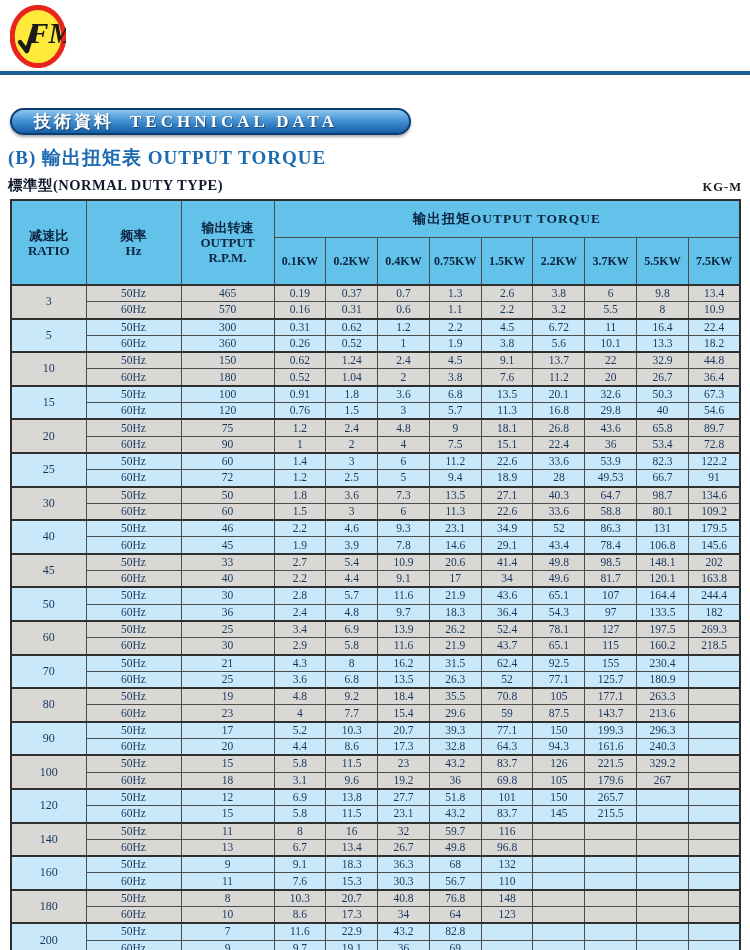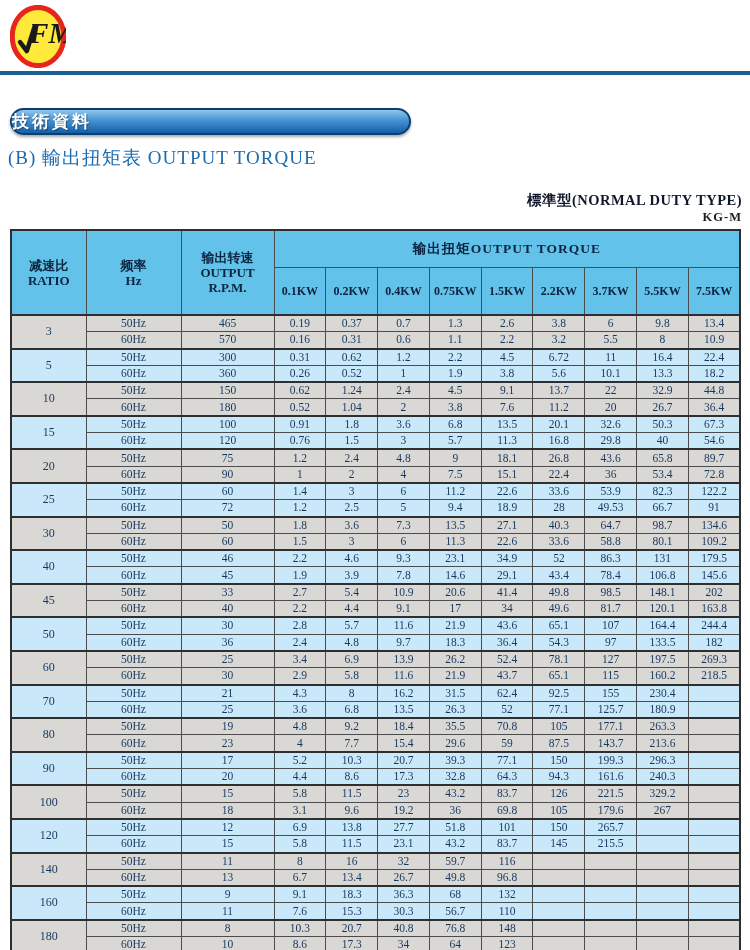--- a/index.html
+++ b/index.html
@@ -10,27 +10,27 @@
   .header-inner{display:flex;align-items:flex-end;padding:5px 0 0 10px;}
   .logo{width:56px;height:63px;flex:0 0 auto;}
   .brand-name{font-style:italic;font-weight:bold;font-size:54px;line-height:58px;color:#1e9a3f;margin-left:14px;letter-spacing:2px;}
   .brand-tagline{font-size:27px;line-height:30px;color:#141414;margin-left:10px;margin-bottom:3px;letter-spacing:2px;font-family:"Liberation Serif",serif;}
   .top-rule{height:4px;background:#1b5e93;margin-top:3px;}
 
   
   .banner{margin:33px 0 0 10px;width:401px;height:27px;border:2px solid #0a3d70;border-radius:15px;
     background:linear-gradient(180deg,#8ec6ee 0%,#4593d4 45%,#155ea6 100%);
     box-shadow:0 2px 3px rgba(0,0,0,0.35);
-    display:flex;align-items:center;justify-content:flex-start;box-sizing:border-box;}
+    display:flex;align-items:center;justify-content:flex-start;padding-left:22px;box-sizing:border-box;}
   .banner .zh{color:#ffffff;font-weight:bold;font-size:17px;letter-spacing:3px;text-shadow:1px 1px 1px rgba(0,0,0,0.4);}
   .banner .en{color:#ffffff;font-weight:bold;font-size:17px;letter-spacing:4px;margin-left:16px;text-shadow:1px 1px 1px rgba(0,0,0,0.4);}
 
   
-  .section-title{margin:10px 0 0 8px;color:#1c6bb0;font-weight:normal;font-size:19px;letter-spacing:1px;}
-  .sub-row{display:flex;justify-content:space-between;align-items:flex-end;margin:20px 8px 4px 8px;flex-direction:column;}
+  .section-title{margin:10px 0 0 8px;color:#1c6bb0;font-weight:bold;font-size:19px;letter-spacing:1px;}
+  .sub-row{display:flex;justify-content:space-between;align-items:flex-end;margin:5px 8px 4px 8px;}
   .section-subtitle{color:#10182b;font-weight:bold;font-size:14.5px;letter-spacing:0.5px;}
   .unit-label{color:#1d1d1d;font-weight:bold;font-size:12.5px;letter-spacing:1px;}
 
   
   table.torque{border-collapse:collapse;table-layout:fixed;width:730px;margin-left:10px;border:2px solid #2e2e2e;}
   table.torque th,table.torque td{border:1px solid #4c4c4c;text-align:center;vertical-align:middle;padding:0;overflow:hidden;white-space:nowrap;}
   table.torque th{background:#63c2ea;color:#0c2440;font-weight:bold;}
   th.h-top{height:36px;font-size:13.5px;letter-spacing:1px;}
   th.h-kw{height:46px;font-size:12px;}
   th.h-span{font-size:13px;line-height:15px;}
@@ -50,20 +50,21 @@
       <ellipse cx="50" cy="56" rx="46" ry="52" fill="#ffe93a" stroke="#e8251c" stroke-width="9"></ellipse>
       <path d="M18 66 L30 82 L44 38" stroke="#1a1a1a" stroke-width="8" fill="none" stroke-linecap="round" stroke-linejoin="round"></path>
       <text x="34" y="68" font-size="52" font-weight="bold" font-style="italic" font-family="Liberation Serif, serif" fill="#1a1a1a">FM</text>
     </svg>
   </div>
   <div class="top-rule"></div>
 </div>
 
 <div class="banner">
   <span class="zh">技術資料</span>
+  <span class="en">TECHNICAL DATA</span>
 </div>
 
 <div class="section-title">(B) 輸出扭矩表 OUTPUT TORQUE</div>
 <div class="sub-row">
   <span class="section-subtitle">標準型(NORMAL DUTY TYPE)</span>
   <span class="unit-label">KG-M</span>
 </div>
 
 <table class="torque">
   <colgroup>

